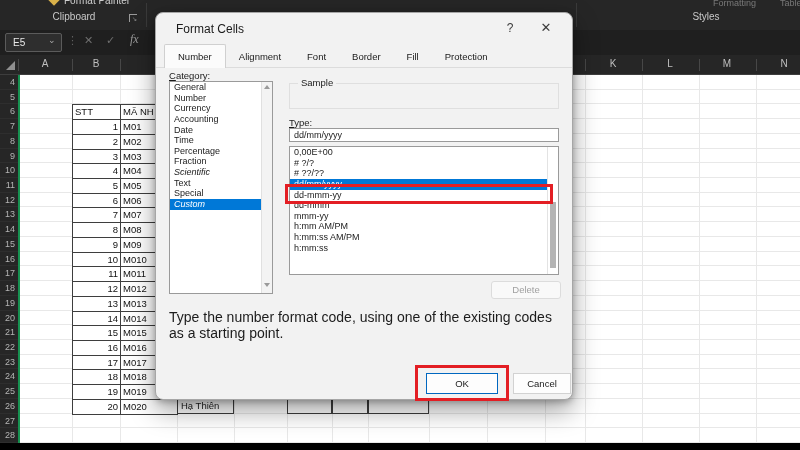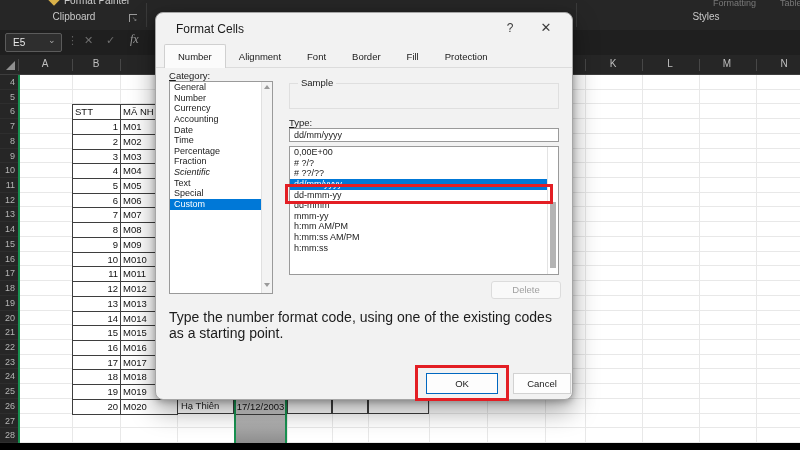--- a/index.html
+++ b/index.html
@@ -160,24 +160,20 @@
         <div class="rownum">22</div>
         <div class="rownum">23</div>
         <div class="rownum">24</div>
         <div class="rownum">25</div>
         <div class="rownum">26</div>
         <div class="rownum">27</div>
         <div class="rownum">28</div>
       </div>
     <div class="greenline"></div>
     <div class="grid" id="grid">
-      <div class="selstrip">
-        <span class="date">17/12/2003</span>
-        <div class="strip-line"></div>
-      </div>
     <div class="vline" style="left: 52px;"></div>
         <div class="vline" style="left: 100px;"></div>
         <div class="vline" style="left: 157px;"></div>
         <div class="vline" style="left: 214px;"></div>
         <div class="vline" style="left: 267px;"></div>
         <div class="vline" style="left: 312px;"></div>
         <div class="vline" style="left: 348px;"></div>
         <div class="vline" style="left: 409px;"></div>
         <div class="vline" style="left: 467px;"></div>
         <div class="vline" style="left: 525px;"></div>
@@ -301,21 +297,21 @@
         <div class="litem" style="width: 92px;">Number</div>
         <div class="litem" style="width: 92px;">Currency</div>
         <div class="litem" style="width: 92px;">Accounting</div>
         <div class="litem" style="width: 92px;">Date</div>
         <div class="litem" style="width: 92px;">Time</div>
         <div class="litem" style="width: 92px;">Percentage</div>
         <div class="litem" style="width: 92px;">Fraction</div>
         <div class="litem" style="width: 92px; font-style: italic;">Scientific</div>
         <div class="litem" style="width: 92px;">Text</div>
         <div class="litem" style="width: 92px;">Special</div>
-        <div class="litem sel" style="width: 92px;">Custom</div>
+        <div class="litem sel" style="width: 92px; font-style: italic;">Custom</div>
       </div>
 
     <div class="samplebox">
       <span></span>
     </div>
     <div class="samplelbl">Sample</div>
 
     <div class="lbl" style="left:133px;top:104px"><span class="accel">T</span><span>ype:</span></div>
     <input class="typeinput" readonly="" value="dd/mm/yyyy" style="">
     <div class="listbox typelist" id="typelist">

